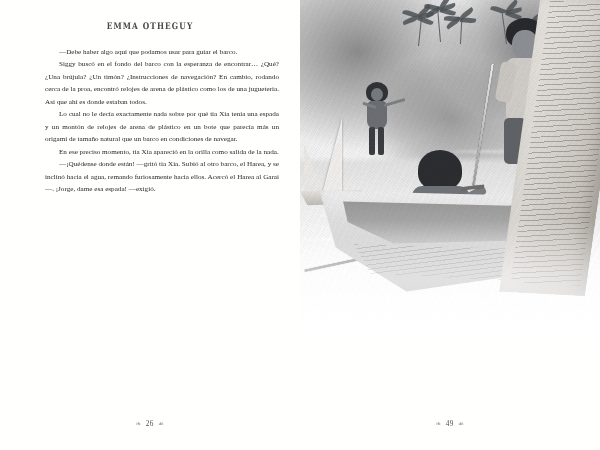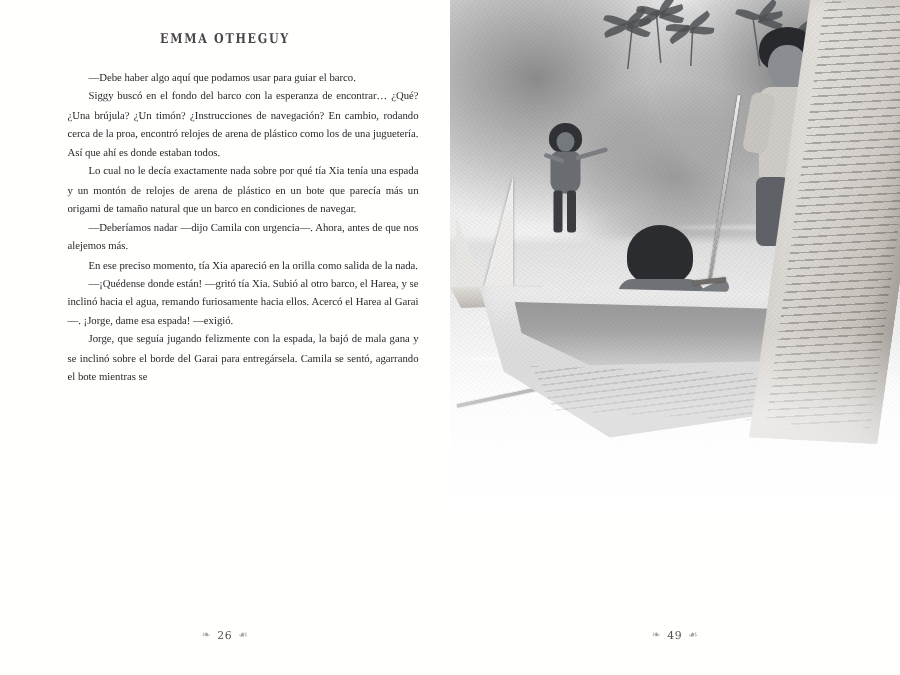--- a/index.html
+++ b/index.html
@@ -83,21 +83,21 @@
     white-space: nowrap;
   }
   .folio .orn {
     display: inline-block;
     color: #a9a3a7;
     font-size: 7px;
     transform: translateY(-0.5px);
   }
   .folio .orn.left { margin-right: 4px; }
   .folio .orn.right { margin-left: 4px; }
-  .folio .num { font-size: 7.2px; color: #554f52; }
+  .folio .num { font-size: 7.2px; color: #554f52; font-family: Liberation Serif, serif; }
 
   
   .illus-wrap {
     position: absolute;
     top: 0;
     left: 0;
     width: 300px;
     height: 340px;
     overflow: hidden;
   }
@@ -309,24 +309,22 @@
 <div class="spread">
 
   <div class="page page-left">
 
     <div class="running-head">EMMA OTHEGUY</div>
 
     <div class="textcol left-col">
       <p class="dash">—Debe haber algo aquí que podamos usar para guiar el barco.</p>
       <p>Siggy buscó en el fondo del barco con la esperanza de encontrar… ¿Qué? ¿Una brújula? ¿Un timón? ¿Instrucciones de navegación? En cambio, rodando cerca de la proa, encontró relojes de arena de plástico como los de una juguetería. Así que ahí es donde estaban todos.</p>
       <p>Lo cual no le decía exactamente nada sobre por qué tía Xia tenía una espada y un montón de relojes de arena de plástico en un bote que parecía más un origami de tamaño natural que un barco en condiciones de navegar.</p>
-      <p class="dash">—Deberíamos nadar —dijo Camila con urgencia—. Ahora, antes de que nos alejemos más.</p>
       <p>En ese preciso momento, tía Xia apareció en la orilla como salida de la nada.</p>
       <p class="dash">—¡Quédense donde están! —gritó tía Xia. Subió al otro barco, el Harea, y se inclinó hacia el agua, remando furiosamente hacia ellos. Acercó el Harea al Garai—. ¡Jorge, dame esa espada! —exigió.</p>
-      <p>Jorge, que seguía jugando felizmente con la espada, la bajó de mala gana y se inclinó sobre el borde del Garai para entregársela. Camila se sentó, agarrando el bote mientras se</p>
     </div>
 
     <div class="folio">
       <span class="orn left">❧</span><span class="num">26</span><span class="orn right">☙</span>
     </div>
   </div>
 
   <div class="page page-right">
 
     <div class="illus-wrap">

